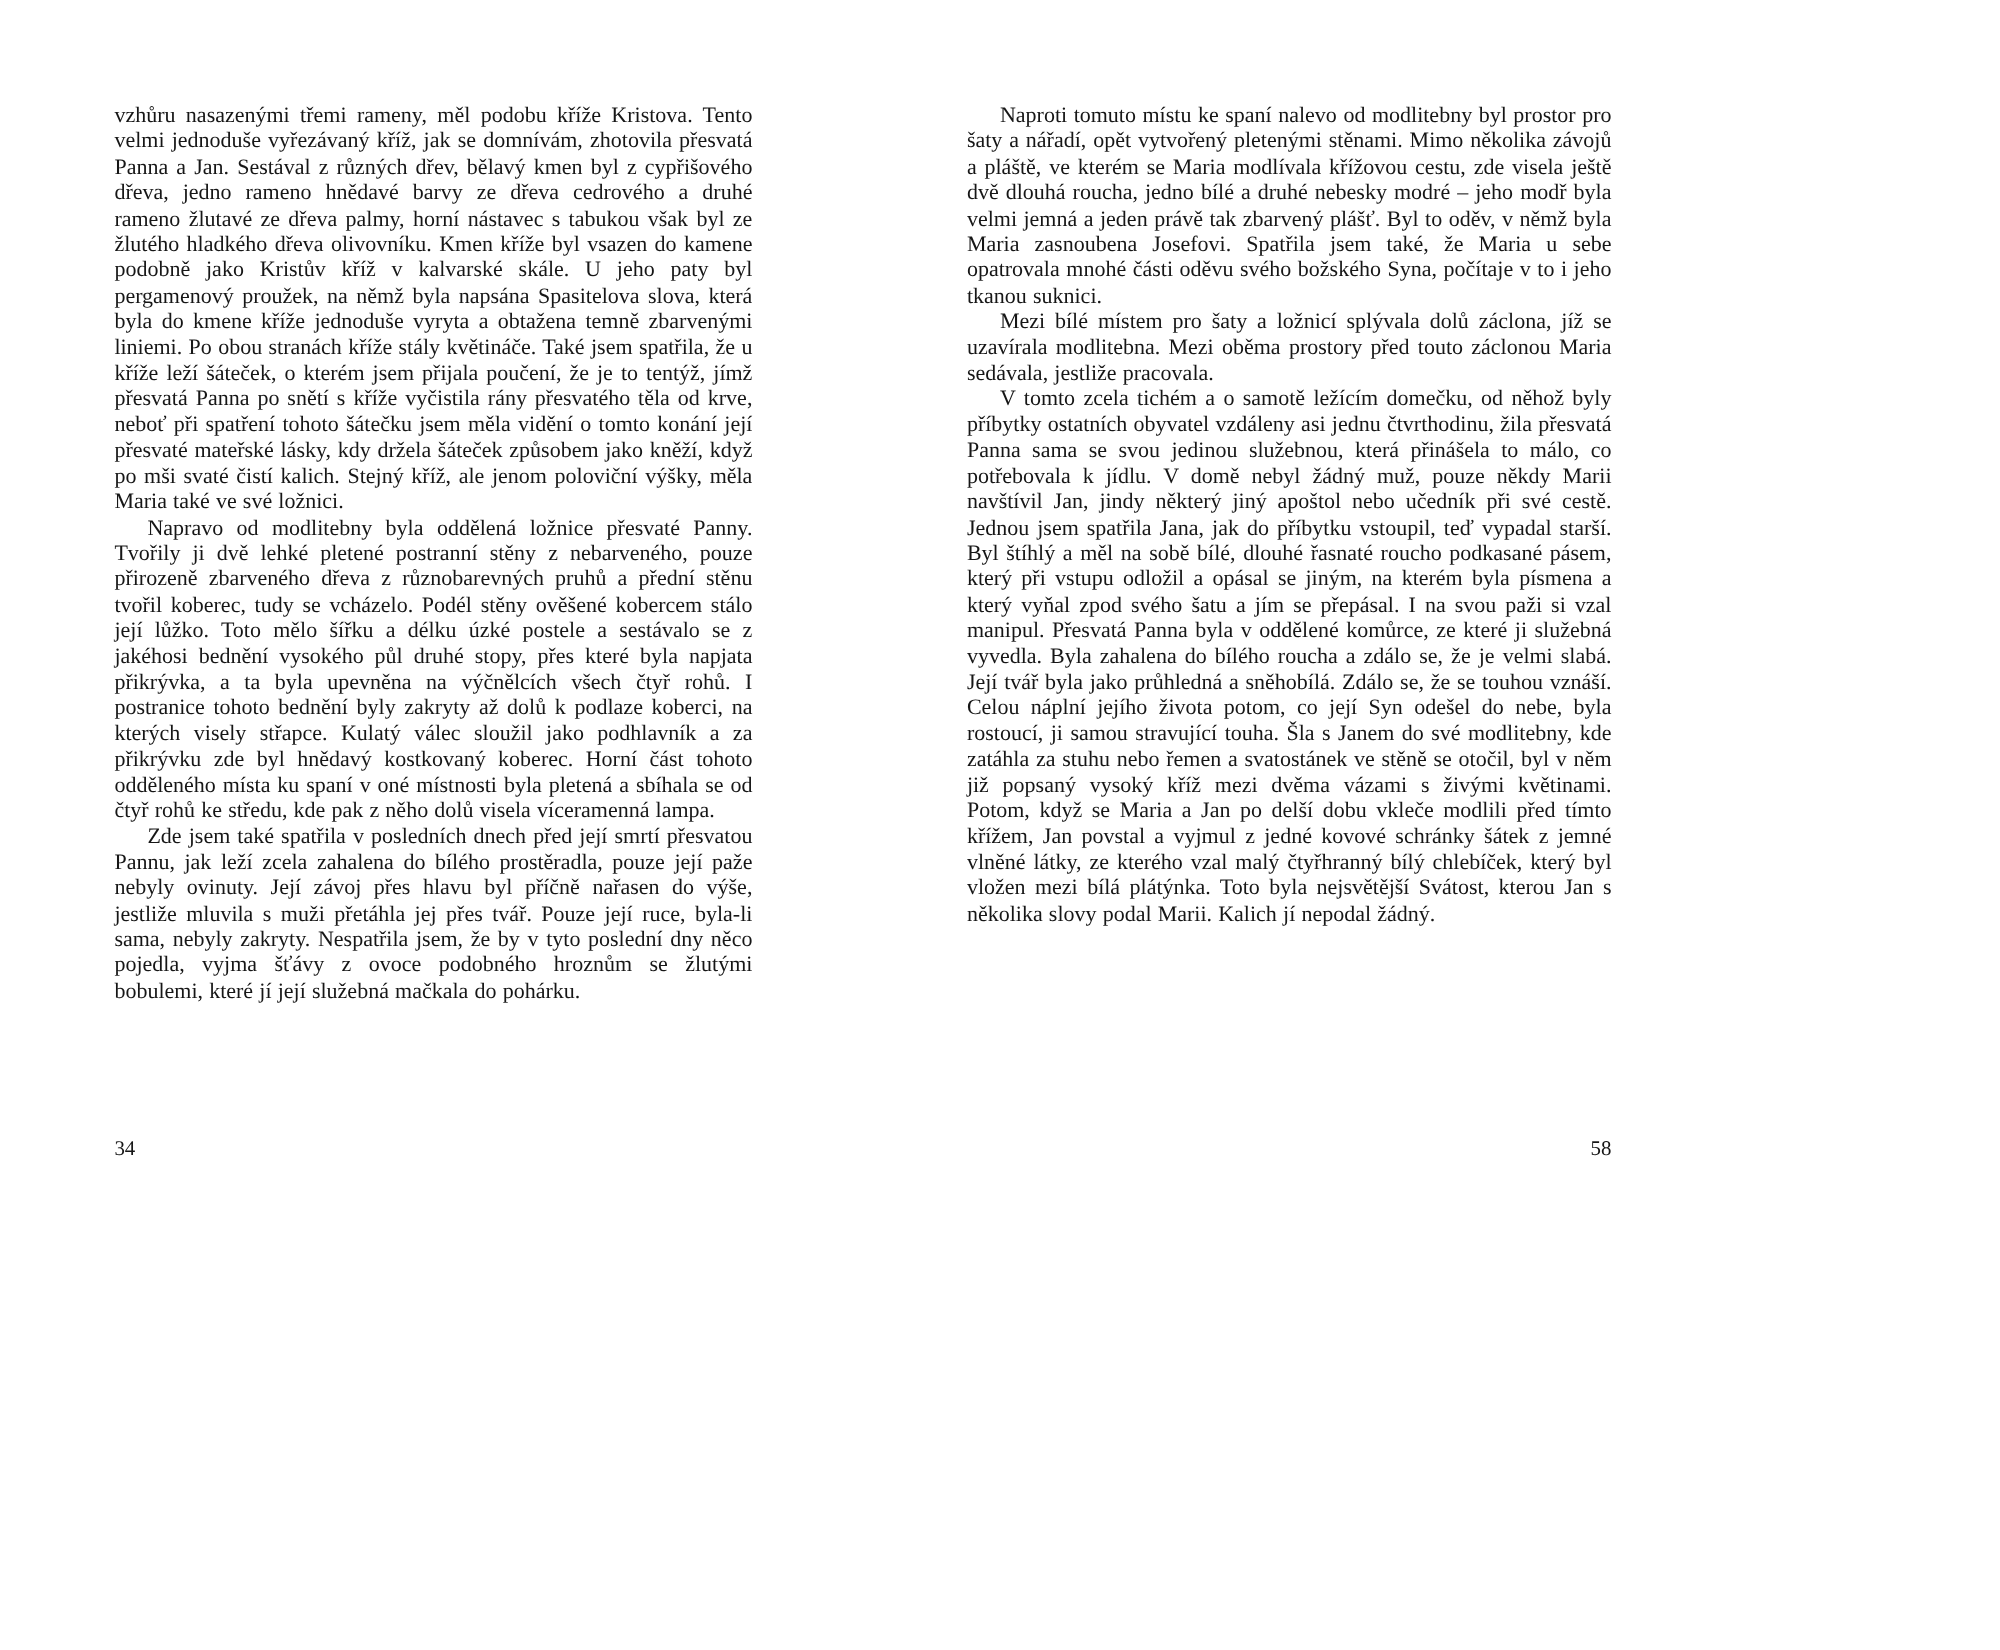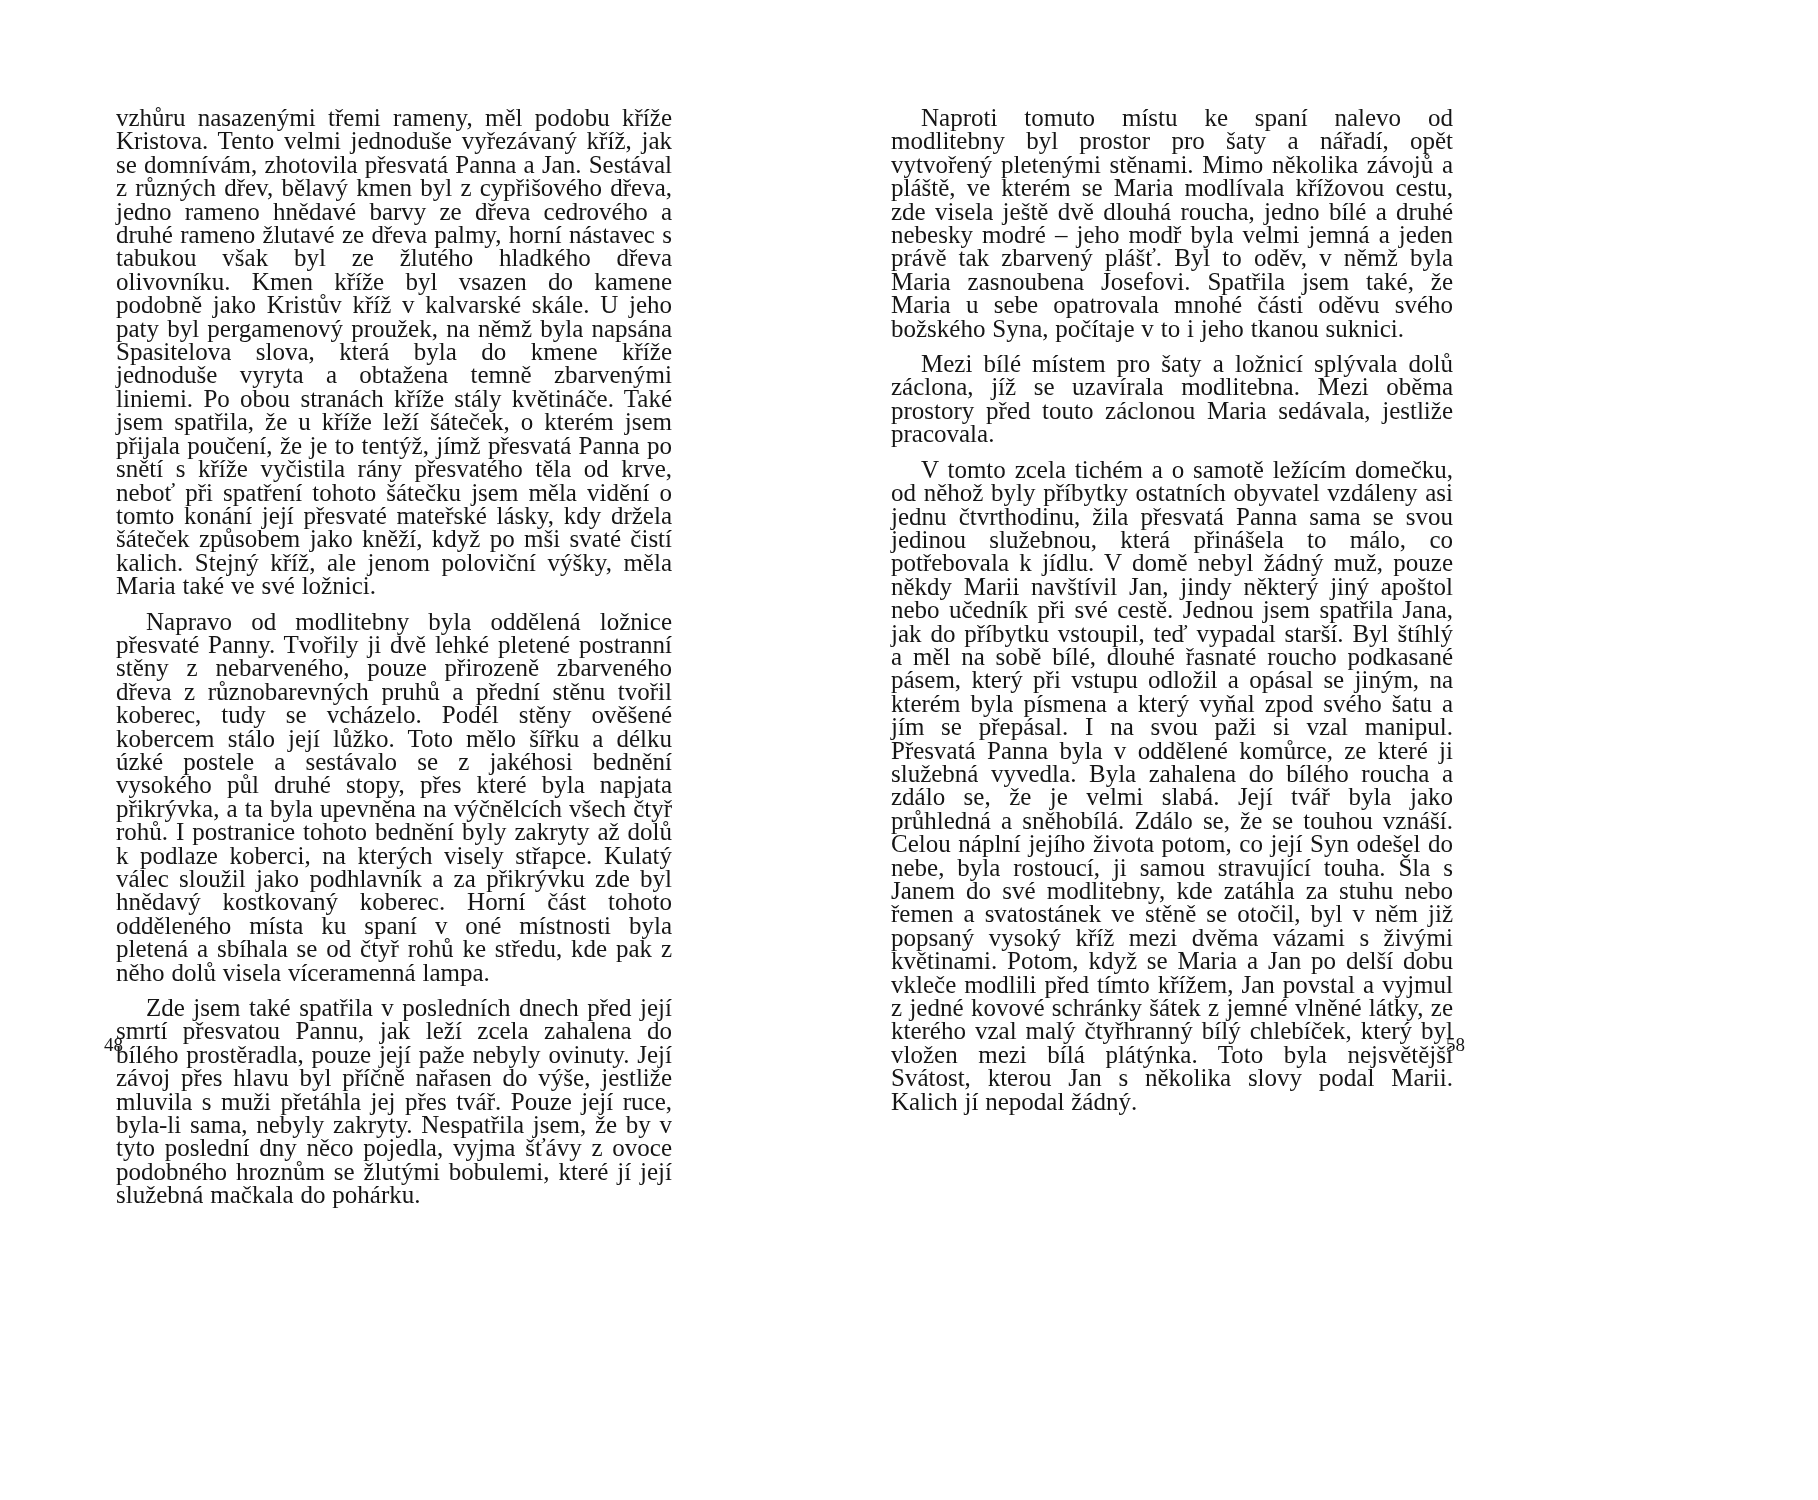--- a/index.html
+++ b/index.html
@@ -12,22 +12,22 @@
     background: #ffffff;
     position: relative;
     font-family: "Liberation Serif", "DejaVu Serif", serif;
     color: #161616;
   }
   .text-col {
     position: absolute;
     top: 94px;
   }
   .text-col p {
-    margin: 12px;
-    font-size: 25px;
+    margin: 0;
+    font-size: 20px;
     line-height: 23.4px;
     text-align: justify;
     word-spacing: 0.6px;
   }
   .col-left {
     left: 104px;
     width: 580px;
   }
   .col-right {
     left: 879px;
@@ -55,21 +55,21 @@
 <body>
 
 <div>
 
   <div class="text-col col-left">
     <p>vzhůru nasazenými třemi rameny, měl podobu kříže Kristova. Tento velmi jednoduše vyřezávaný kříž, jak se domnívám, zhotovila přesvatá Panna a Jan. Sestával z různých dřev, bělavý kmen byl z cypřišového dřeva, jedno rameno hnědavé barvy ze dřeva cedrového a druhé rameno žlutavé ze dřeva palmy, horní nástavec s tabukou však byl ze žlutého hladkého dřeva olivovníku. Kmen kříže byl vsazen do kamene podobně jako Kristův kříž v kalvarské skále. U jeho paty byl pergamenový proužek, na němž byla napsána Spasitelova slova, která byla do kmene kříže jednoduše vyryta a obtažena temně zbarvenými liniemi. Po obou stranách kříže stály květináče. Také jsem spatřila, že u kříže leží šáteček, o kterém jsem přijala poučení, že je to tentýž, jímž přesvatá Panna po snětí s kříže vyčistila rány přesvatého těla od krve, neboť při spatření tohoto šátečku jsem měla vidění o tomto konání její přesvaté mateřské lásky, kdy držela šáteček způsobem jako kněží, když po mši svaté čistí kalich. Stejný kříž, ale jenom poloviční výšky, měla Maria také ve své ložnici.</p>
     <p class="indent">Napravo od modlitebny byla oddělená ložnice přesvaté Panny. Tvořily ji dvě lehké pletené postranní stěny z nebarveného, pouze přirozeně zbarveného dřeva z různobarevných pruhů a přední stěnu tvořil koberec, tudy se vcházelo. Podél stěny ověšené kobercem stálo její lůžko. Toto mělo šířku a délku úzké postele a sestávalo se z jakéhosi bednění vysokého půl druhé stopy, přes které byla napjata přikrývka, a ta byla upevněna na výčnělcích všech čtyř rohů. I postranice tohoto bednění byly zakryty až dolů k podlaze koberci, na kterých visely střapce. Kulatý válec sloužil jako podhlavník a za přikrývku zde byl hnědavý kostkovaný koberec. Horní část tohoto odděleného místa ku spaní v oné místnosti byla pletená a sbíhala se od čtyř rohů ke středu, kde pak z něho dolů visela víceramenná lampa.</p>
     <p class="indent">Zde jsem také spatřila v posledních dnech před její smrtí přesvatou Pannu, jak leží zcela zahalena do bílého prostěradla, pouze její paže nebyly ovinuty. Její závoj přes hlavu byl příčně nařasen do výše, jestliže mluvila s muži přetáhla jej přes tvář. Pouze její ruce, byla-li sama, nebyly zakryty. Nespatřila jsem, že by v tyto poslední dny něco pojedla, vyjma šťávy z ovoce podobného hroznům se žlutými bobulemi, které jí její služebná mačkala do pohárku.</p>
   </div>
 
-  <div class="pagenum pagenum-left">48</div>
+  <div class="pagenum pagenum-left">34</div>
 
   <div class="text-col col-right">
     <p class="indent">Naproti tomuto místu ke spaní nalevo od modlitebny byl prostor pro šaty a nářadí, opět vytvořený pletenými stěnami. Mimo několika závojů a pláště, ve kterém se Maria modlívala křížovou cestu, zde visela ještě dvě dlouhá roucha, jedno bílé a druhé nebesky modré – jeho modř byla velmi jemná a jeden právě tak zbarvený plášť. Byl to oděv, v němž byla Maria zasnoubena Josefovi. Spatřila jsem také, že Maria u sebe opatrovala mnohé části oděvu svého božského Syna, počítaje v to i jeho tkanou suknici.</p>
     <p class="indent">Mezi bílé místem pro šaty a ložnicí splývala dolů záclona, jíž se uzavírala modlitebna. Mezi oběma prostory před touto záclonou Maria sedávala, jestliže pracovala.</p>
     <p class="indent">V tomto zcela tichém a o samotě ležícím domečku, od něhož byly příbytky ostatních obyvatel vzdáleny asi jednu čtvrthodinu, žila přesvatá Panna sama se svou jedinou služebnou, která přinášela to málo, co potřebovala k jídlu. V domě nebyl žádný muž, pouze někdy Marii navštívil Jan, jindy některý jiný apoštol nebo učedník při své cestě. Jednou jsem spatřila Jana, jak do příbytku vstoupil, teď vypadal starší. Byl štíhlý a měl na sobě bílé, dlouhé řasnaté roucho podkasané pásem, který při vstupu odložil a opásal se jiným, na kterém byla písmena a který vyňal zpod svého šatu a jím se přepásal. I na svou paži si vzal manipul. Přesvatá Panna byla v oddělené komůrce, ze které ji služebná vyvedla. Byla zahalena do bílého roucha a zdálo se, že je velmi slabá. Její tvář byla jako průhledná a sněhobílá. Zdálo se, že se touhou vznáší. Celou náplní jejího života potom, co její Syn odešel do nebe, byla rostoucí, ji samou stravující touha. Šla s Janem do své modlitebny, kde zatáhla za stuhu nebo řemen a svatostánek ve stěně se otočil, byl v něm již popsaný vysoký kříž mezi dvěma vázami s živými květinami. Potom, když se Maria a Jan po delší dobu vkleče modlili před tímto křížem, Jan povstal a vyjmul z jedné kovové schránky šátek z jemné vlněné látky, ze kterého vzal malý čtyřhranný bílý chlebíček, který byl vložen mezi bílá plátýnka. Toto byla nejsvětější Svátost, kterou Jan s několika slovy podal Marii. Kalich jí nepodal žádný.</p>
   </div>
 
   <div class="pagenum pagenum-right">58</div>
 
 </div>

